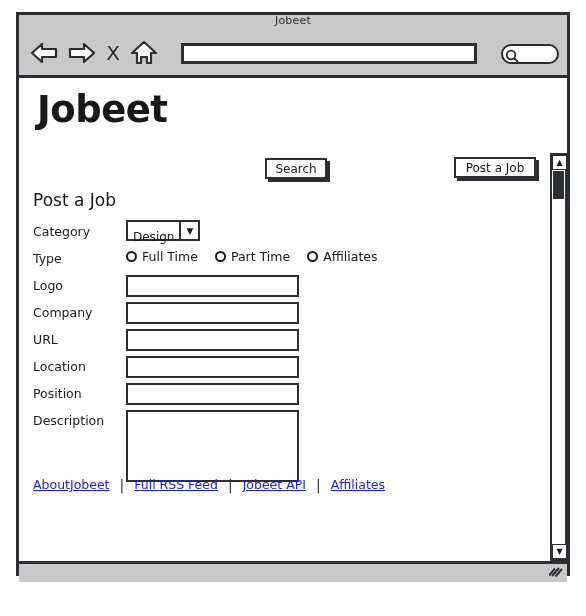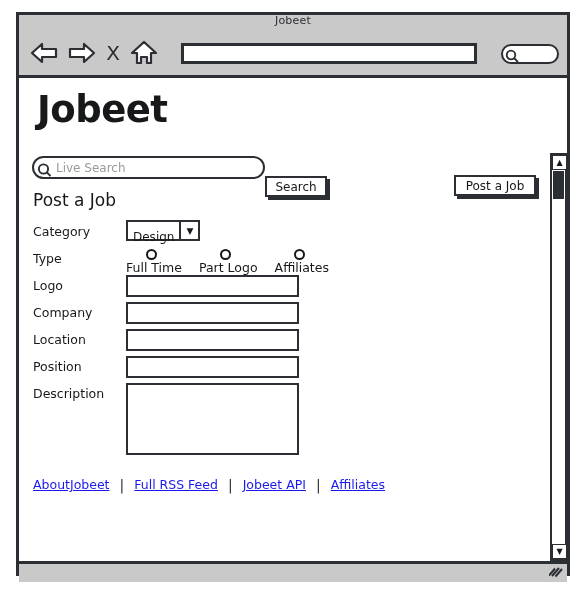--- a/index.html
+++ b/index.html
@@ -150,21 +150,20 @@
     border: 2px solid #2b2f33;
     box-shadow: 3px 3px 0 0 #2b2f33;
     font-size: 12px;
     color: #17181a;
     font-family: "DejaVu Sans", sans-serif;
     display: flex;
     align-items: center;
     justify-content: center;
     cursor: pointer;
     user-select: none;
-    margin-top: 18px;
   }
   .btn-search {
     left: 246px;
     top: 80px;
     width: 62px;
     height: 21px;
   }
   .btn-post-job {
     left: 435px;
     top: 79px;
@@ -262,21 +261,20 @@
     left: 107px;
     top: 2px;
     display: flex;
     align-items: center;
   }
   .radio-opt {
     display: flex;
     align-items: center;
     margin-right: 17px;
     cursor: pointer;
-    flex-direction: column;
   }
   .radio-dot {
     width: 11px;
     height: 11px;
     border: 2px solid #17181a;
     border-radius: 50%;
     box-sizing: border-box;
     margin-right: 5px;
     background: #ffffff;
   }
@@ -402,29 +400,20 @@
           <line x1="10" y1="10" x2="14" y2="14" stroke="#2b2f33" stroke-width="1.8"></line>
         </svg>
       </span>
     </div>
   </div>
 
   <div class="page">
 
     <div class="logo">Jobeet</div>
 
-    <div class="live-search">
-      <span class="mag">
-        <svg width="17" height="17" viewBox="0 0 17 17">
-          <circle cx="7.5" cy="8" r="4.6" fill="none" stroke="#2b2f33" stroke-width="1.9"></circle>
-          <line x1="10.8" y1="11.3" x2="14.5" y2="15" stroke="#2b2f33" stroke-width="1.9"></line>
-        </svg>
-      </span>
-      <span class="ph">Live Search</span>
-    </div>
 
     <div class="wf-btn btn-search">Search</div>
     <div class="wf-btn btn-post-job">Post a Job</div>
 
     <div class="form-title">Post a Job</div>
 
     <div class="form">
 
       <div class="form-row">
         <span class="form-label">Category</span>
@@ -436,39 +425,43 @@
 
       <div class="form-row">
         <span class="form-label">Type</span>
         <div class="radio-group">
           <label class="radio-opt">
             <span class="radio-dot"></span>
             <span class="radio-label">Full Time</span>
           </label>
           <label class="radio-opt">
             <span class="radio-dot"></span>
-            <span class="radio-label">Part Logo</span>
+            <span class="radio-label">Part Time</span>
           </label>
           <label class="radio-opt">
             <span class="radio-dot"></span>
             <span class="radio-label">Affiliates</span>
           </label>
         </div>
       </div>
 
       <div class="form-row">
         <span class="form-label">Logo</span>
         <div class="wf-input"></div>
       </div>
 
       <div class="form-row">
         <span class="form-label">Company</span>
         <div class="wf-input"></div>
       </div>
 
+      <div class="form-row">
+        <span class="form-label">URL</span>
+        <div class="wf-input"></div>
+      </div>
 
       <div class="form-row">
         <span class="form-label">Location</span>
         <div class="wf-input"></div>
       </div>
 
       <div class="form-row">
         <span class="form-label">Position</span>
         <div class="wf-input"></div>
       </div>

